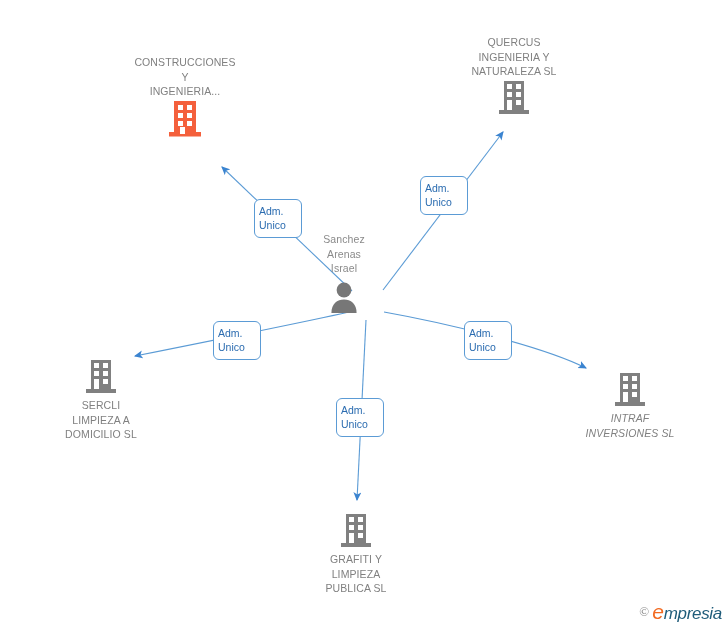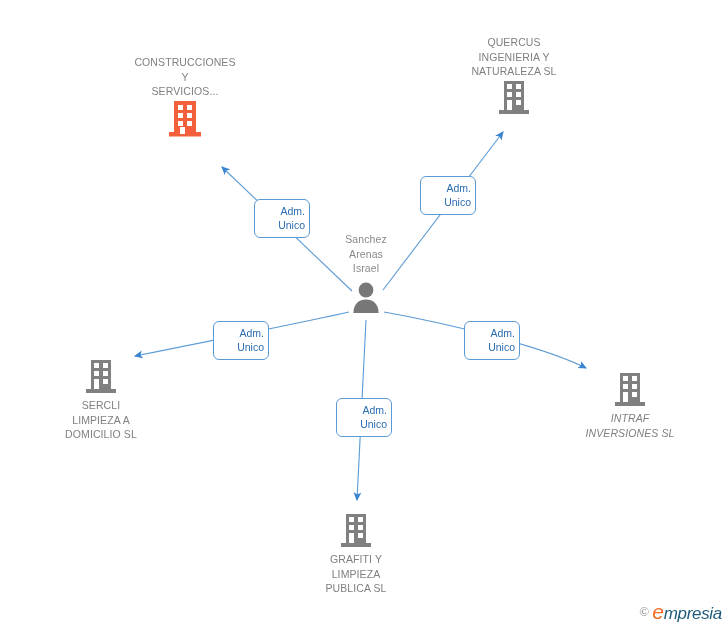--- a/index.html
+++ b/index.html
@@ -49,23 +49,23 @@
   }
   .edge-label {
     position: absolute;
     box-sizing: border-box;
     background: #ffffff;
     border: 1.4px solid #5b9bd5;
     border-radius: 6px;
     color: #2b6cb0;
     font-size: 10.5px;
     line-height: 13.5px;
-    text-align: right;
+    text-align: left;
     padding: 5px 4px 5px 4px;
-    width: 56px;
+    width: 48px;
     white-space: pre-line;
   }
   .wm {
     position: absolute;
     right: 6px;
     bottom: 6px;
     display: flex;
     align-items: center;
     gap: 3px;
   }
@@ -118,21 +118,21 @@
     </g>
 
     <g>
       <path d="M366,320 L362,400 L357,500" fill="none" stroke="#5b9bd5" stroke-width="1.1" marker-end="url(#arrow)"></path>
     </g>
   </svg>
 
   <div class="node" style="left:185px; top:55px;">
     <div class="node-label">CONSTRUCCIONES
 Y
-SERVICIOS...</div>
+INGENIERIA...</div>
     <span class="icon-wrap">
       <svg width="36" height="40" viewBox="0 0 36 40">
         <rect x="7" y="2" width="22" height="33" fill="#f4603c"></rect>
         <rect x="2" y="33" width="32" height="4.5" fill="#f4603c"></rect>
         <rect x="11" y="6" width="5" height="5" fill="#ffffff"></rect>
         <rect x="20" y="6" width="5" height="5" fill="#ffffff"></rect>
         <rect x="11" y="14" width="5" height="5" fill="#ffffff"></rect>
         <rect x="20" y="14" width="5" height="5" fill="#ffffff"></rect>
         <rect x="11" y="22" width="5" height="5" fill="#ffffff"></rect>
         <rect x="20" y="22" width="5" height="5" fill="#ffffff"></rect>
@@ -152,21 +152,21 @@
         <rect x="11" y="5" width="5" height="5" fill="#ffffff"></rect>
         <rect x="20" y="5" width="5" height="5" fill="#ffffff"></rect>
         <rect x="11" y="13" width="5" height="5" fill="#ffffff"></rect>
         <rect x="20" y="13" width="5" height="5" fill="#ffffff"></rect>
         <rect x="20" y="21" width="5" height="5" fill="#ffffff"></rect>
         <rect x="11" y="21" width="5" height="10" fill="#ffffff"></rect>
       </svg>
     </span>
   </div>
 
-  <div class="node" style="left:366px; top:232px;">
+  <div class="node" style="left:344px; top:232px;">
     <div class="node-label person">Sanchez
 Arenas
 Israel</div>
     <span class="icon-wrap">
       <svg width="30" height="32" viewBox="0 0 30 32" style="margin-top:5px;">
         <circle cx="15" cy="9" r="7.4" fill="#777777"></circle>
         <path d="M2.4,32 C2.4,22.6 8.2,18.4 15,18.4 C21.8,18.4 27.6,22.6 27.6,32 Z" fill="#777777"></path>
       </svg>
     </span>
   </div>

